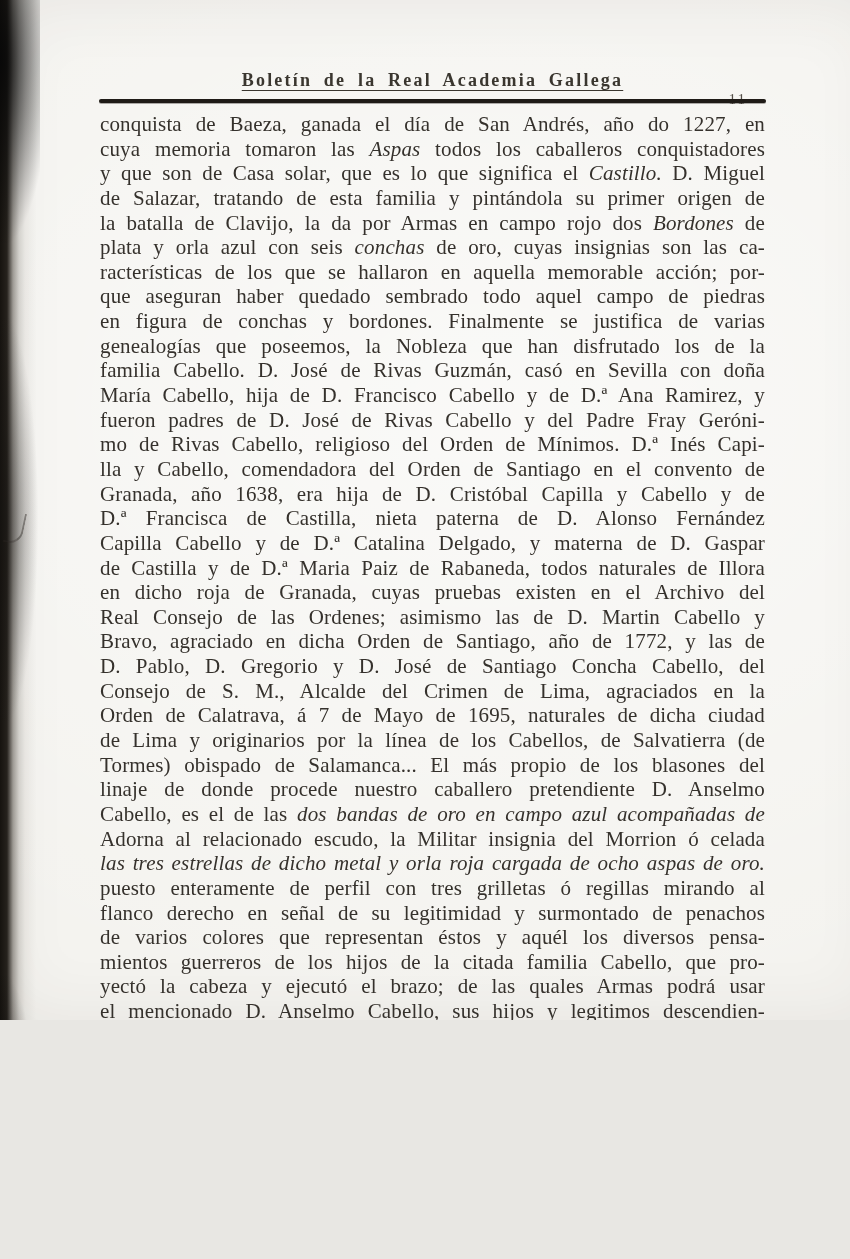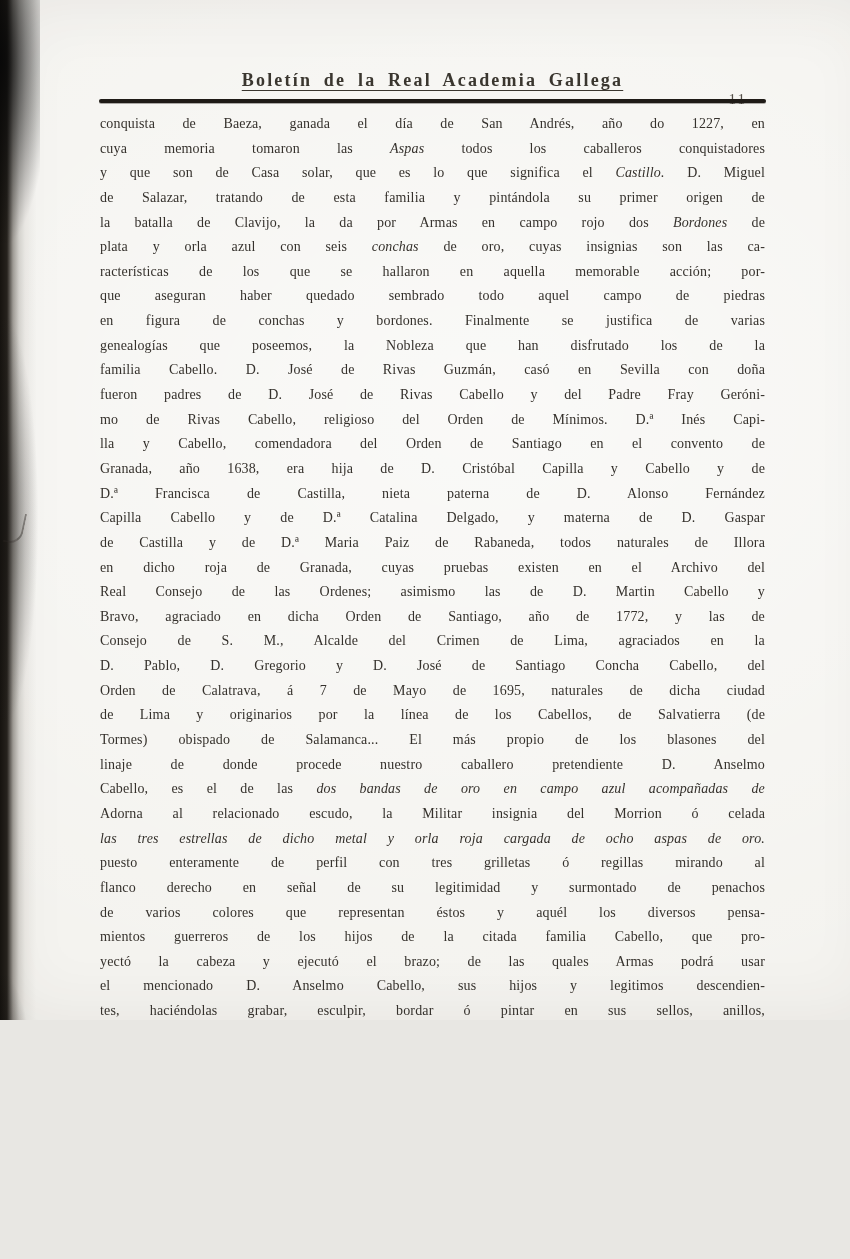--- a/index.html
+++ b/index.html
@@ -84,21 +84,21 @@
     border-radius: 2px;
     box-shadow: 0 1px 0 rgba(31,27,23,.35);
   }
   .body-text {
     position: absolute;
     left: 100px;
     top: 112px;
     width: 665px;
   }
   .line {
-    font-size: 14px;
+    font-size: 21px;
     line-height: 24.65px;
     height: 24.65px;
     letter-spacing: .15px;
     text-align: justify;
     text-align-last: justify;
     overflow: hidden;
   }
   .it { font-style: italic; }
 </style>
 </head>
@@ -121,32 +121,33 @@
       <div class="line"><span>cuya memoria tomaron las </span><span class="it">Aspas</span><span> todos los caballeros conquistadores</span></div>
       <div class="line"><span>y que son de Casa solar, que es lo que significa el </span><span class="it">Castillo.</span><span> D. Miguel</span></div>
       <div class="line"><span>de Salazar, tratando de esta familia y pintándola su primer origen de</span></div>
       <div class="line"><span>la batalla de Clavijo, la da por Armas en campo rojo dos </span><span class="it">Bordones</span><span> de</span></div>
       <div class="line"><span>plata y orla azul con seis </span><span class="it">conchas</span><span> de oro, cuyas insignias son las ca-</span></div>
       <div class="line"><span>racterísticas de los que se hallaron en aquella memorable acción; por-</span></div>
       <div class="line"><span>que aseguran haber quedado sembrado todo aquel campo de piedras</span></div>
       <div class="line"><span>en figura de conchas y bordones. Finalmente se justifica de varias</span></div>
       <div class="line"><span>genealogías que poseemos, la Nobleza que han disfrutado los de la</span></div>
       <div class="line"><span>familia Cabello. D. José de Rivas Guzmán, casó en Sevilla con doña</span></div>
+      <div class="line"><span>María Cabello, hija de D. Francisco Cabello y de D.ª Ana Ramirez, y</span></div>
       <div class="line"><span>fueron padres de D. José de Rivas Cabello y del Padre Fray Geróni-</span></div>
       <div class="line"><span>mo de Rivas Cabello, religioso del Orden de Mínimos. D.ª Inés Capi-</span></div>
       <div class="line"><span>lla y Cabello, comendadora del Orden de Santiago en el convento de</span></div>
       <div class="line"><span>Granada, año 1638, era hija de D. Cristóbal Capilla y Cabello y de</span></div>
       <div class="line"><span>D.ª Francisca de Castilla, nieta paterna de D. Alonso Fernández</span></div>
       <div class="line"><span>Capilla Cabello y de D.ª Catalina Delgado, y materna de D. Gaspar</span></div>
       <div class="line"><span>de Castilla y de D.ª Maria Paiz de Rabaneda, todos naturales de Illora</span></div>
       <div class="line"><span>en dicho roja de Granada, cuyas pruebas existen en el Archivo del</span></div>
       <div class="line"><span>Real Consejo de las Ordenes; asimismo las de D. Martin Cabello y</span></div>
       <div class="line"><span>Bravo, agraciado en dicha Orden de Santiago, año de 1772, y las de</span></div>
+      <div class="line"><span>D. Pablo, D. Gregorio y D. José de Santiago Concha Cabello, del</span></div>
       <div class="line"><span>Consejo de S. M., Alcalde del Crimen de Lima, agraciados en la</span></div>
-      <div class="line"><span>D. Pablo, D. Gregorio y D. José de Santiago Concha Cabello, del</span></div>
       <div class="line"><span>Orden de Calatrava, á 7 de Mayo de 1695, naturales de dicha ciudad</span></div>
       <div class="line"><span>de Lima y originarios por la línea de los Cabellos, de Salvatierra (de</span></div>
       <div class="line"><span>Tormes) obispado de Salamanca... El más propio de los blasones del</span></div>
       <div class="line"><span>linaje de donde procede nuestro caballero pretendiente D. Anselmo</span></div>
       <div class="line"><span>Cabello, es el de las </span><span class="it">dos bandas de oro en campo azul acompañadas de</span></div>
       <div class="line"><span>Adorna al relacionado escudo, la Militar insignia del Morrion ó celada</span></div>
       <div class="line"><span class="it">las tres estrellas de dicho metal y orla roja cargada de ocho aspas de oro.</span></div>
       <div class="line"><span>puesto enteramente de perfil con tres grilletas ó regillas mirando al</span></div>
       <div class="line"><span>flanco derecho en señal de su legitimidad y surmontado de penachos</span></div>
       <div class="line"><span>de varios colores que representan éstos y aquél los diversos pensa-</span></div>

